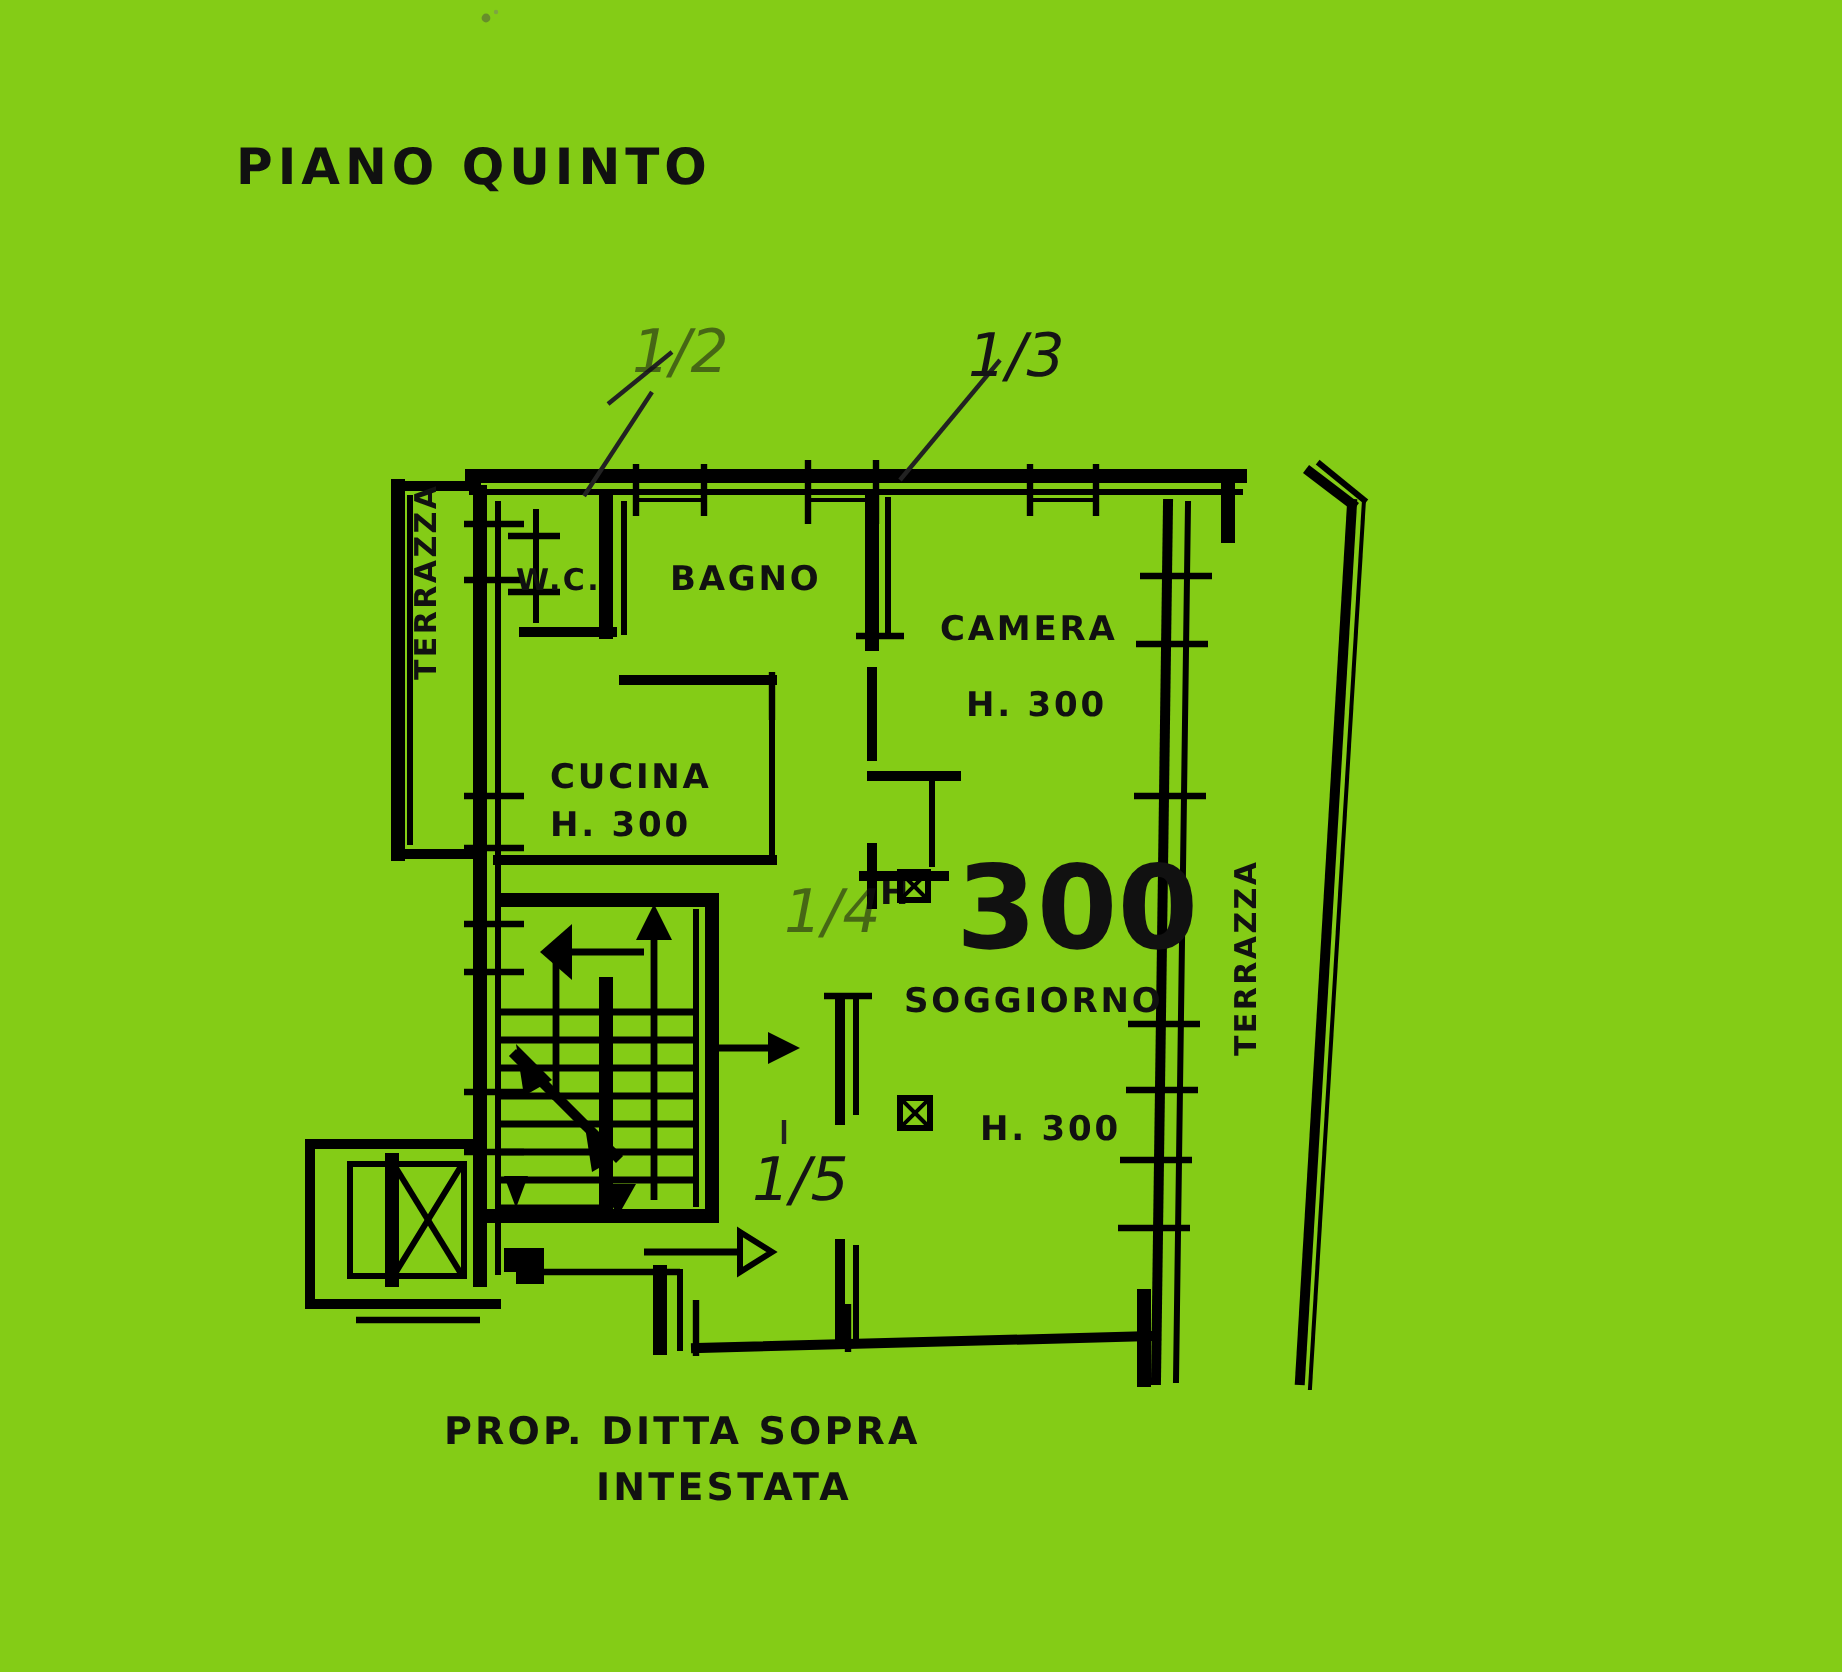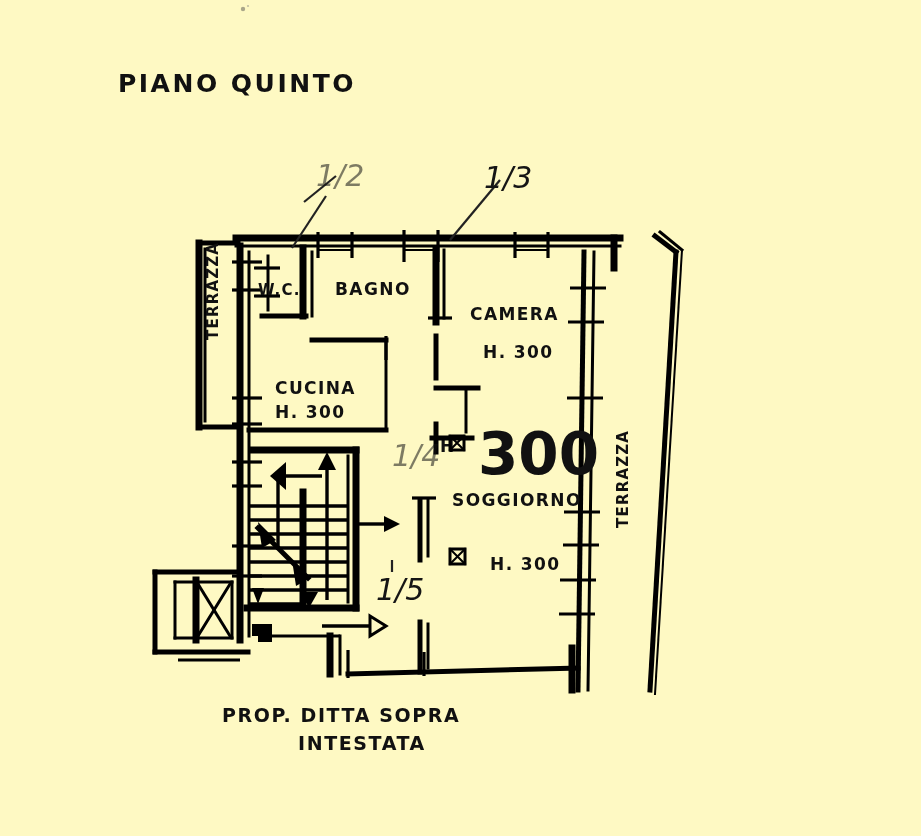--- a/index.html
+++ b/index.html
@@ -7,21 +7,21 @@
     padding: 0;
     background: #ffffff;
   }
   body {
     font-family: "Liberation Sans", sans-serif;
   }
   #page {
     position: relative;
     width: 921px;
     height: 836px;
-    background: #fef9c3;
+    background: #84cc16;
     overflow: hidden;
   }
   #plan-svg {
     position: absolute;
     left: 0;
     top: 0;
     width: 921px;
     height: 836px;
   }
   .hand {

